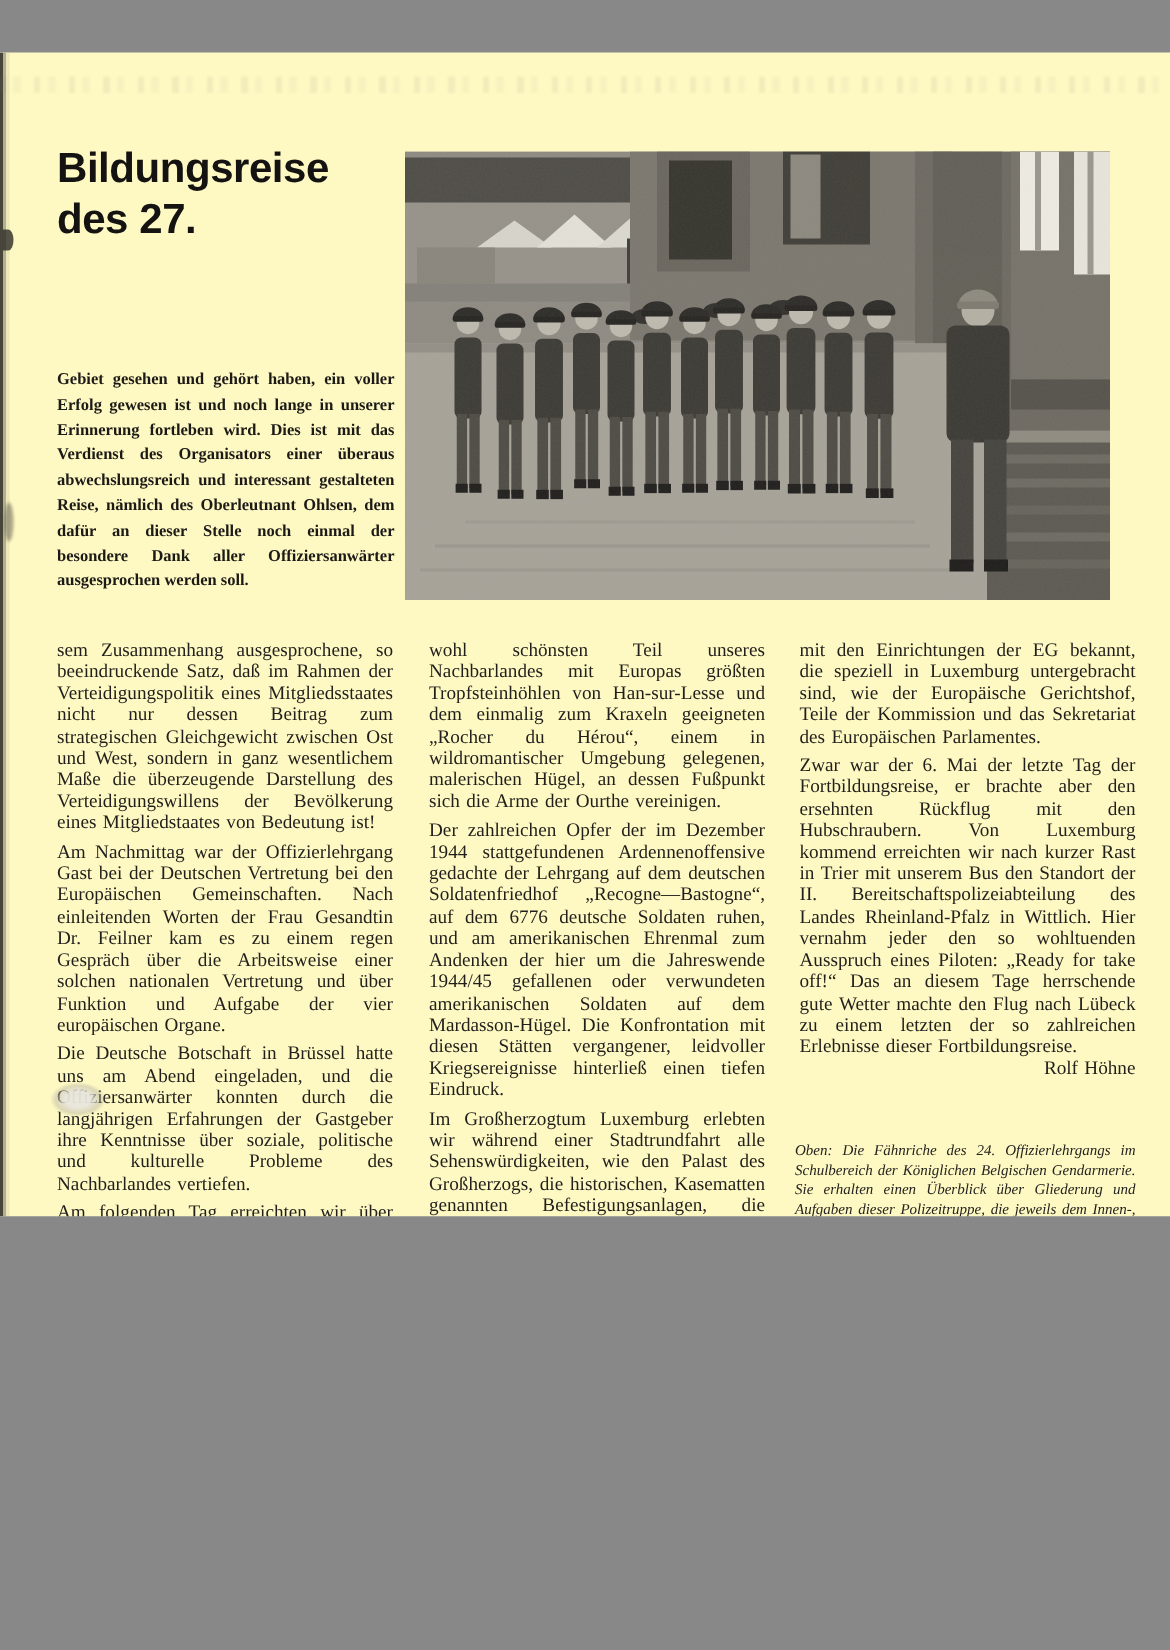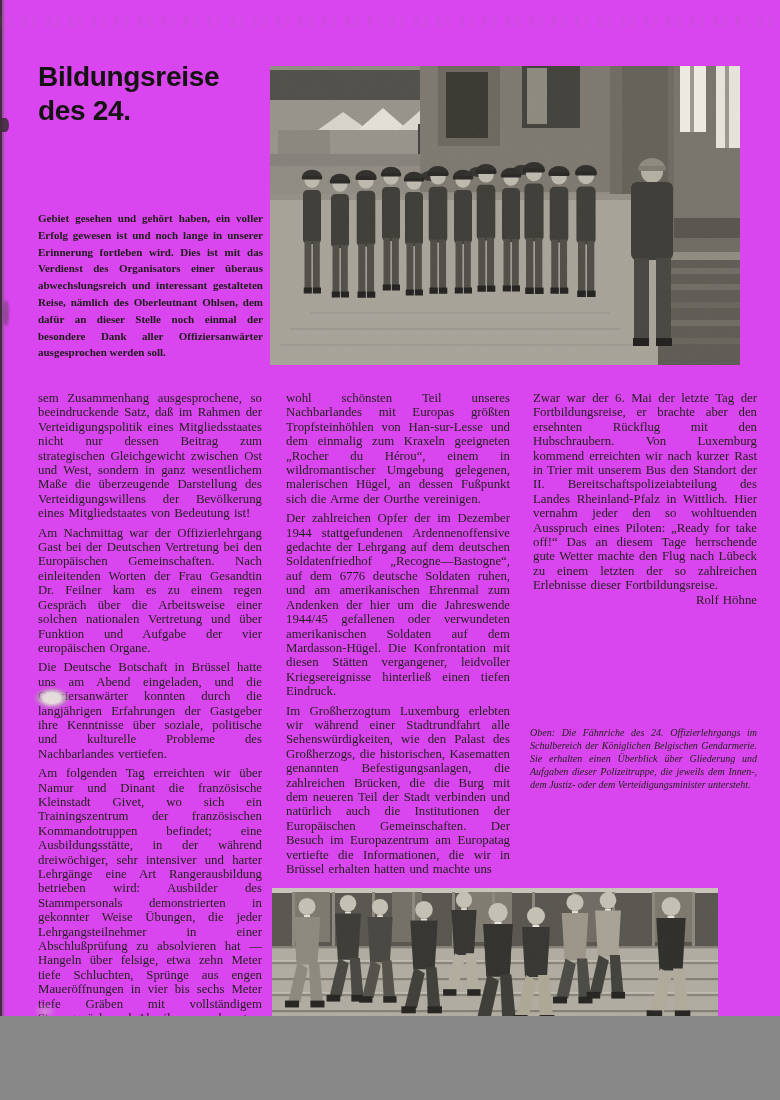--- a/index.html
+++ b/index.html
@@ -1,20 +1,21 @@
 <!DOCTYPE html>
 <html lang="de"><head>
 <meta charset="utf-8">
 <style>
   html,body{margin:0;padding:0;background:#888;}
   .page{
-    position:relative;width:780px;height:1016px;overflow:hidden;
-    background:#d946ef;
+    position:relative;width:780px;height:776px;overflow:hidden;
+    background:#fef9c3;
     font-family:"Liberation Serif", serif;
     color:#211f1c;
+    margin-top:35px;
   }
   
   .binding-edge{position:absolute;left:0;top:0;width:7px;height:100%;
     background:linear-gradient(to right, rgba(40,38,35,.85) 0 2px, rgba(90,86,80,.45) 2px 4px, rgba(120,116,108,.12) 4px 6px, transparent);
   }
   .edge-mark-1{position:absolute;left:2px;top:118px;width:7px;height:14px;background:rgba(45,43,40,.8);border-radius:0 60% 60% 0;}
   .edge-mark-2{position:absolute;left:3px;top:300px;width:6px;height:26px;background:rgba(70,67,62,.45);border-radius:50%;filter:blur(1px);}
   .top-smudge{position:absolute;left:0;top:16px;width:100%;height:11px;opacity:.55;filter:blur(.6px);
     background:repeating-linear-gradient(90deg, rgba(125,120,110,.18) 0 4px, rgba(0,0,0,0) 4px 9px, rgba(140,135,125,.12) 9px 14px, rgba(0,0,0,0) 14px 23px);
   }
@@ -63,21 +64,21 @@
 
 <div class="page">
 
   <div class="binding-edge"></div>
   <div class="edge-mark-1"></div>
   <div class="edge-mark-2"></div>
   <div class="top-smudge"></div>
 
   <h1 class="headline">
     <span>Bildungsreise</span>
-    <span>des 24.</span>
+    <span>des 27.</span>
   </h1>
 
   <p class="intro">Gebiet gesehen und gehört haben, ein voller Erfolg gewesen ist und noch lange in unserer Erinnerung fortleben wird. Dies ist mit das Verdienst des Organisators einer überaus abwechslungsreich und interessant gestalteten Reise, nämlich des Oberleutnant Ohlsen, dem dafür an dieser Stelle noch einmal der besondere Dank aller Offiziersanwärter ausgesprochen werden soll.</p>
 
   <figure class="photo-top">
     <svg viewBox="0 0 470 299" width="470" height="299" preserveAspectRatio="none">
       <defs>
         <g id="offc">
           <rect x="-6" y="16" width="12" height="36" rx="3" fill="#3c3b36"></rect>
           <rect x="-5" y="50" width="4.6" height="33" fill="#4e4c45"></rect>
@@ -169,20 +170,21 @@
     </p>
   </div>
 
   <div class="col col2">
     <p>wohl schönsten Teil unseres Nachbarlandes mit Europas größten Tropfsteinhöhlen von Han-sur-Lesse und dem einmalig zum Kraxeln geeigneten „Rocher du Hérou“, einem in wildromantischer Umgebung gelegenen, malerischen Hügel, an dessen Fußpunkt sich die Arme der Ourthe vereinigen.</p>
     <p>Der zahlreichen Opfer der im Dezember 1944 stattgefundenen Ardennenoffensive gedachte der Lehrgang auf dem deutschen Soldatenfriedhof „Recogne—Bastogne“, auf dem 6776 deutsche Soldaten ruhen, und am amerikanischen Ehrenmal zum Andenken der hier um die Jahreswende 1944/45 gefallenen oder verwundeten amerikanischen Soldaten auf dem Mardasson-Hügel. Die Konfrontation mit diesen Stätten vergangener, leidvoller Kriegsereignisse hinterließ einen tiefen Eindruck.</p>
     <p>Im Großherzogtum Luxemburg erlebten wir während einer Stadtrundfahrt alle Sehenswürdigkeiten, wie den Palast des Großherzogs, die historischen, Kasematten genannten Befestigungsanlagen, die zahlreichen Brücken, die die Burg mit dem neueren Teil der Stadt verbinden und natürlich auch die Institutionen der Europäischen Gemeinschaften. Der Besuch im Europazentrum am Europatag vertiefte die Informationen, die wir in Brüssel erhalten hatten und machte uns</p>
   </div>
 
   <div class="col col3">
+    <p>mit den Einrichtungen der EG bekannt, die speziell in Luxemburg untergebracht sind, wie der Europäische Gerichtshof, Teile der Kommission und das Sekretariat des Europäischen Parlamentes.</p>
     <p>
       <span>Zwar war der 6. Mai der letzte Tag der Fortbildungsreise, er brachte aber den ersehnten Rückflug mit den Hubschraubern. Von Luxemburg kommend erreichten wir nach kurzer Rast in Trier mit unserem Bus den Standort der II. Bereitschaftspolizeiabteilung des Landes Rheinland-Pfalz in Wittlich. Hier vernahm jeder den so wohltuenden Ausspruch eines Piloten: „Ready for take off!“ Das an diesem Tage herrschende gute Wetter machte den Flug nach Lübeck zu einem letzten der so zahlreichen Erlebnisse dieser Fortbildungsreise.</span>
       <span class="byline">Rolf Höhne</span>
     </p>
   </div>
 
   <div class="caption caption-top">Oben: Die Fähnriche des 24. Offizierlehrgangs im Schulbereich der Königlichen Belgischen Gendarmerie. Sie erhalten einen Überblick über Gliederung und Aufgaben dieser Polizeitruppe, die jeweils dem Innen-, dem Justiz- oder dem Verteidigungsminister untersteht.</div>
 
   <figure class="photo-bottom">
     <svg viewBox="0 0 446 178" width="446" height="178" preserveAspectRatio="none">

